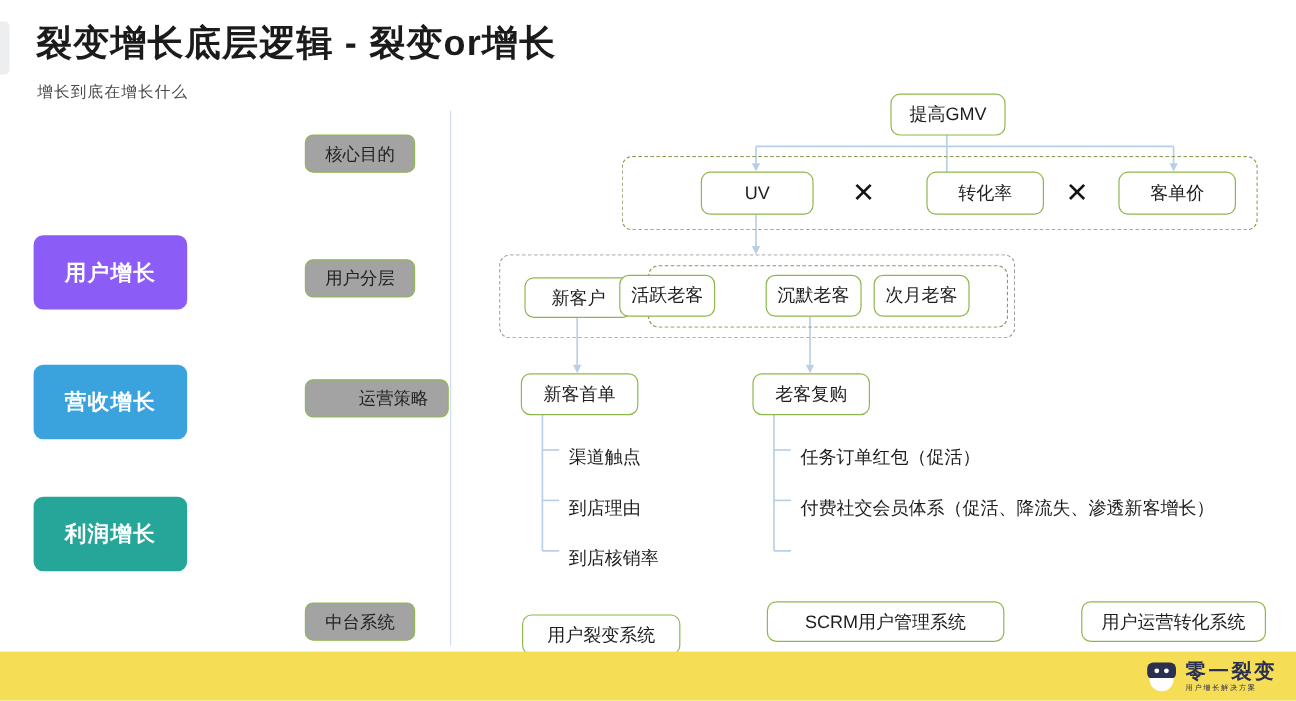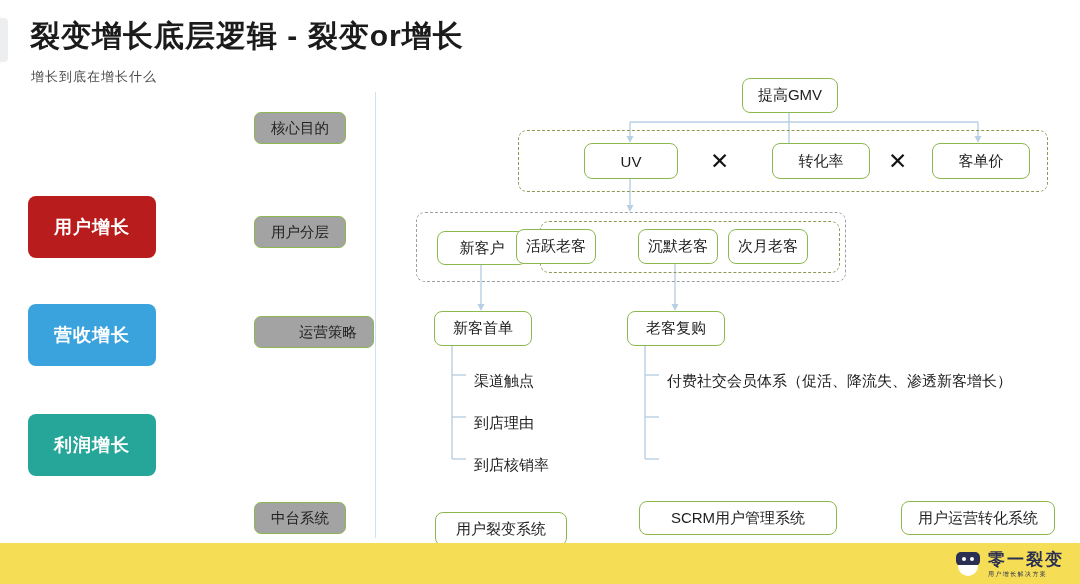--- a/index.html
+++ b/index.html
@@ -27,21 +27,21 @@
   .divider{
     position:absolute;left:375px;top:92px;width:1px;height:446px;
     background:#cfe0f0;
   }
   
   .pill{
     position:absolute;left:28px;width:128px;height:62px;
     border-radius:8px;display:flex;align-items:center;justify-content:center;
     color:#fff;font-size:18px;font-weight:bold;letter-spacing:1px;
   }
-  .pill.p1{top:196px;background:#b91c1c;}
+  .pill.p1{top:196px;background:#8b5cf6;}
   .pill.p2{top:304px;background:#3aa3dd;}
   .pill.p3{top:414px;background:#26a699;}
   
   .cat{
     position:absolute;left:254px;width:90px;height:30px;
     border:1.4px solid #90b850;border-radius:7px;background:#a3a3a3;
     display:flex;align-items:center;justify-content:center;
     font-size:14.5px;color:#222;
   }
   .cat.c1{top:112px;}
@@ -221,20 +221,23 @@
     <span class="txt">渠道触点</span>
   </div>
   <div class="bitem">
     <span class="txt">到店理由</span>
   </div>
   <div class="bitem">
     <span class="txt">到店核销率</span>
   </div>
 </div>
 <div class="blist bl-right">
+  <div class="bitem">
+    <span class="txt">任务订单红包（促活）</span>
+  </div>
   <div class="bitem">
     <span class="txt">付费社交会员体系（促活、降流失、渗透新客增长）</span>
   </div>
 </div>
 
 <div class="node n-sys1">
   <span>用户裂变系统</span>
 </div>
 <div class="node n-sys2">
   <span>SCRM用户管理系统</span>

